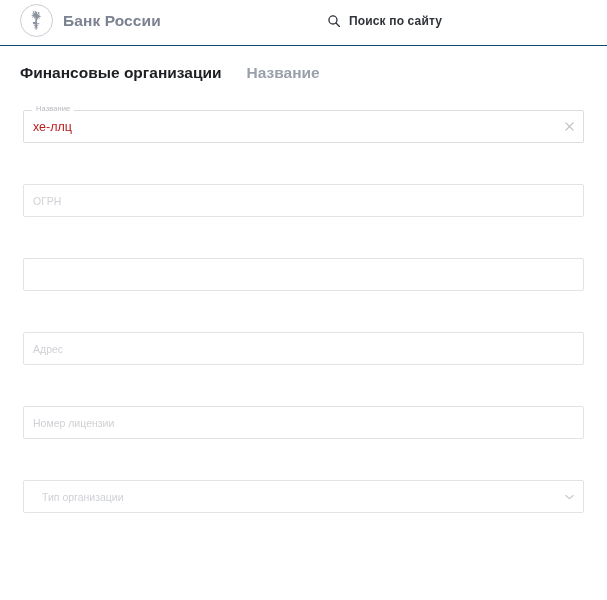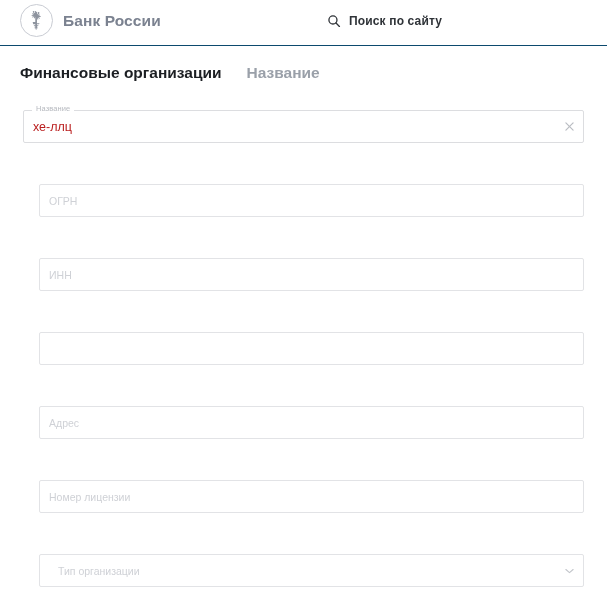--- a/index.html
+++ b/index.html
@@ -102,21 +102,21 @@
   
   .filter-form {
     position: relative;
     padding: 0 23px;
   }
   .field {
     position: relative;
     margin-top: 16px;
     height: 33px;
   }
-  .field + .field { margin-top: 41px; margin-left: 16px; }
+  .field + .field { margin-top: 41px; }
 
   .field-box {
     position: absolute;
     left: 0;
     right: 0;
     top: 0;
     height: 33px;
     border: 1px solid #e2e3e6;
     border-radius: 2px;
     background: #ffffff;
@@ -261,24 +261,20 @@
         <line x1="9" y1="1" x2="1" y2="9" stroke="#b9bcc2" stroke-width="1.3" stroke-linecap="round"></line>
       </svg>
     </button>
   </div>
 
   <div class="field">
     <div class="field-box"></div>
     <input class="field-input" type="text" placeholder="ОГРН" style="">
   </div>
 
-  <div class="field">
-    <div class="field-box"></div>
-    <input class="field-input" type="text" placeholder="ИНН" style="">
-  </div>
 
   <div class="field">
     <div class="field-box"></div>
   </div>
 
   <div class="field">
     <div class="field-box"></div>
     <input class="field-input" type="text" placeholder="Адрес" style="">
   </div>
 

